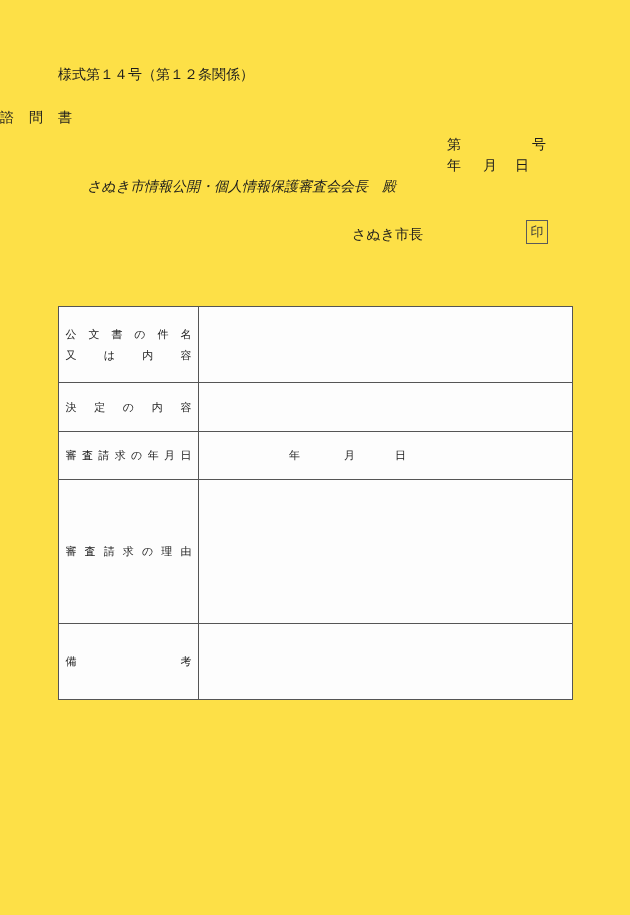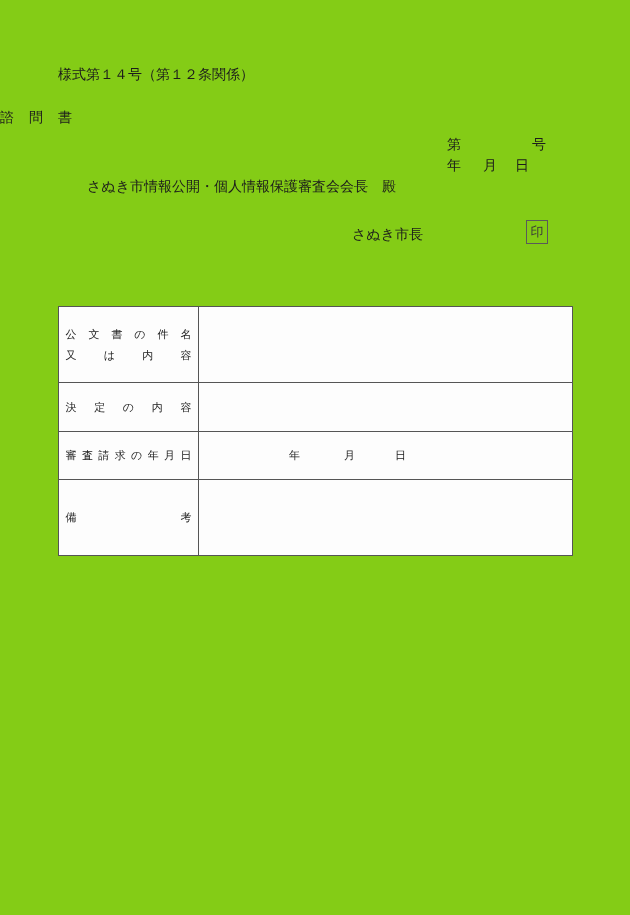--- a/index.html
+++ b/index.html
@@ -5,21 +5,21 @@
   html, body {
     margin: 0;
     padding: 0;
     background: #e8e8e8;
   }
   .page {
     position: relative;
     width: 630px;
     height: 915px;
     margin: 0 auto;
-    background: #84cc16;
+    background: #fde047;
     font-family: "DejaVu Serif", "Liberation Serif", serif;
     color: #1c1c1c;
     font-size: 14px;
     overflow: hidden;
   }
   .abs {
     position: absolute;
     line-height: 20px;
     white-space: pre;
   }
@@ -106,21 +106,21 @@
     <span class="tok" style="left:447px; top:134px;">第</span>
     <span class="tok" style="left:532px; top:134px;">号</span>
   </div>
 
   <div>
     <span class="tok" style="left:447px; top:155px;">年</span>
     <span class="tok" style="left:483px; top:155px;">月</span>
     <span class="tok" style="left:515px; top:155px;">日</span>
   </div>
 
-  <div class="abs" style="left:87px; top:176px;">さぬき市情報公開・個人情報保護審査会会長　殿</div>
+  <div class="abs" style="left:87px; top:176px;font-style:italic;">さぬき市情報公開・個人情報保護審査会会長　殿</div>
 
   <div class="abs" style="left:352px; top:224px;">さぬき市長</div>
 
   <div class="seal-box">
     <span>印</span>
   </div>
 
   <div class="body-par">
     <div>　公文書の開示請求に係る決定について、次のとおり審査請求がありましたので、</div>
     <div>さぬき市情報公開条例第１６条第１項の規定により諮問します。</div>
@@ -147,20 +147,26 @@
         <td class="label-cell">
           <div class="label-inner">審査請求の年月日</div>
         </td>
         <td class="value-cell">
           <span class="ymd-tok" style="left:90px;">年</span>
           <span class="ymd-tok" style="left:145px;">月</span>
           <span class="ymd-tok" style="left:196px;">日</span>
         </td>
       </tr>
 
+      <tr class="r4">
+        <td class="label-cell">
+          <div class="label-inner">審査請求の理由</div>
+        </td>
+        <td class="value-cell"></td>
+      </tr>
 
       <tr class="r5">
         <td class="label-cell">
           <div class="label-inner">備考</div>
         </td>
         <td class="value-cell"></td>
       </tr>
     </tbody>
   </table>
 

